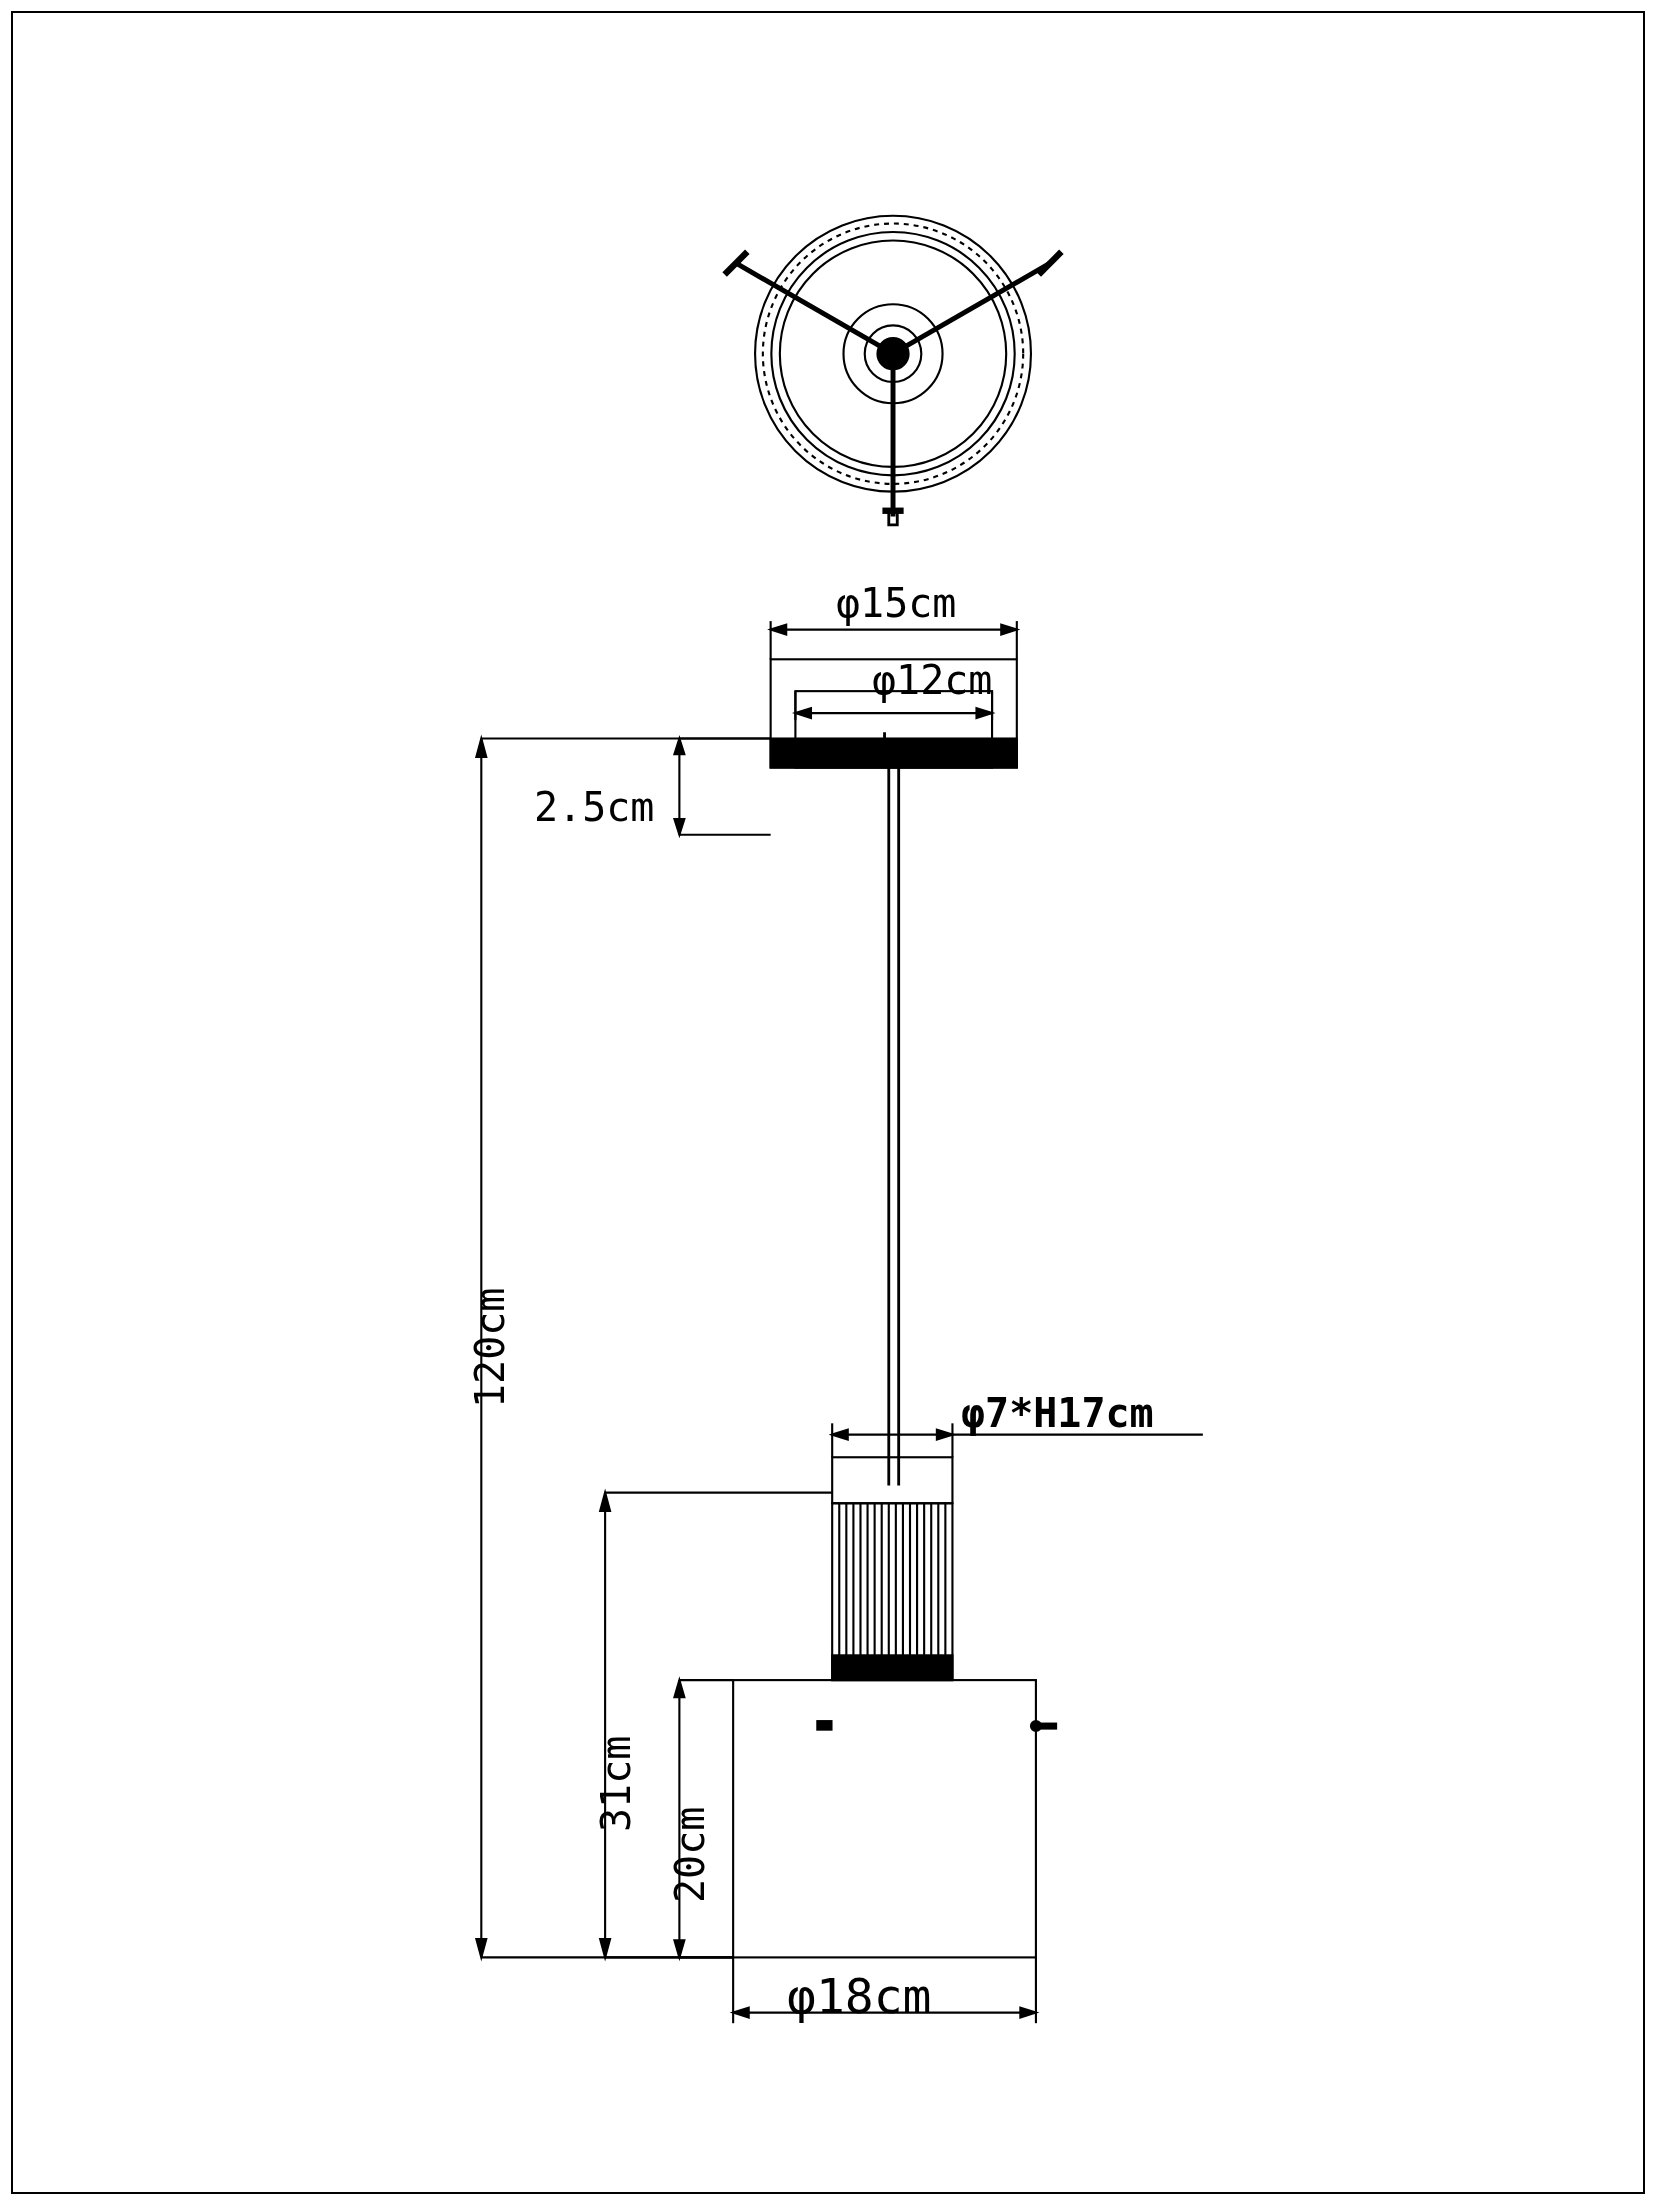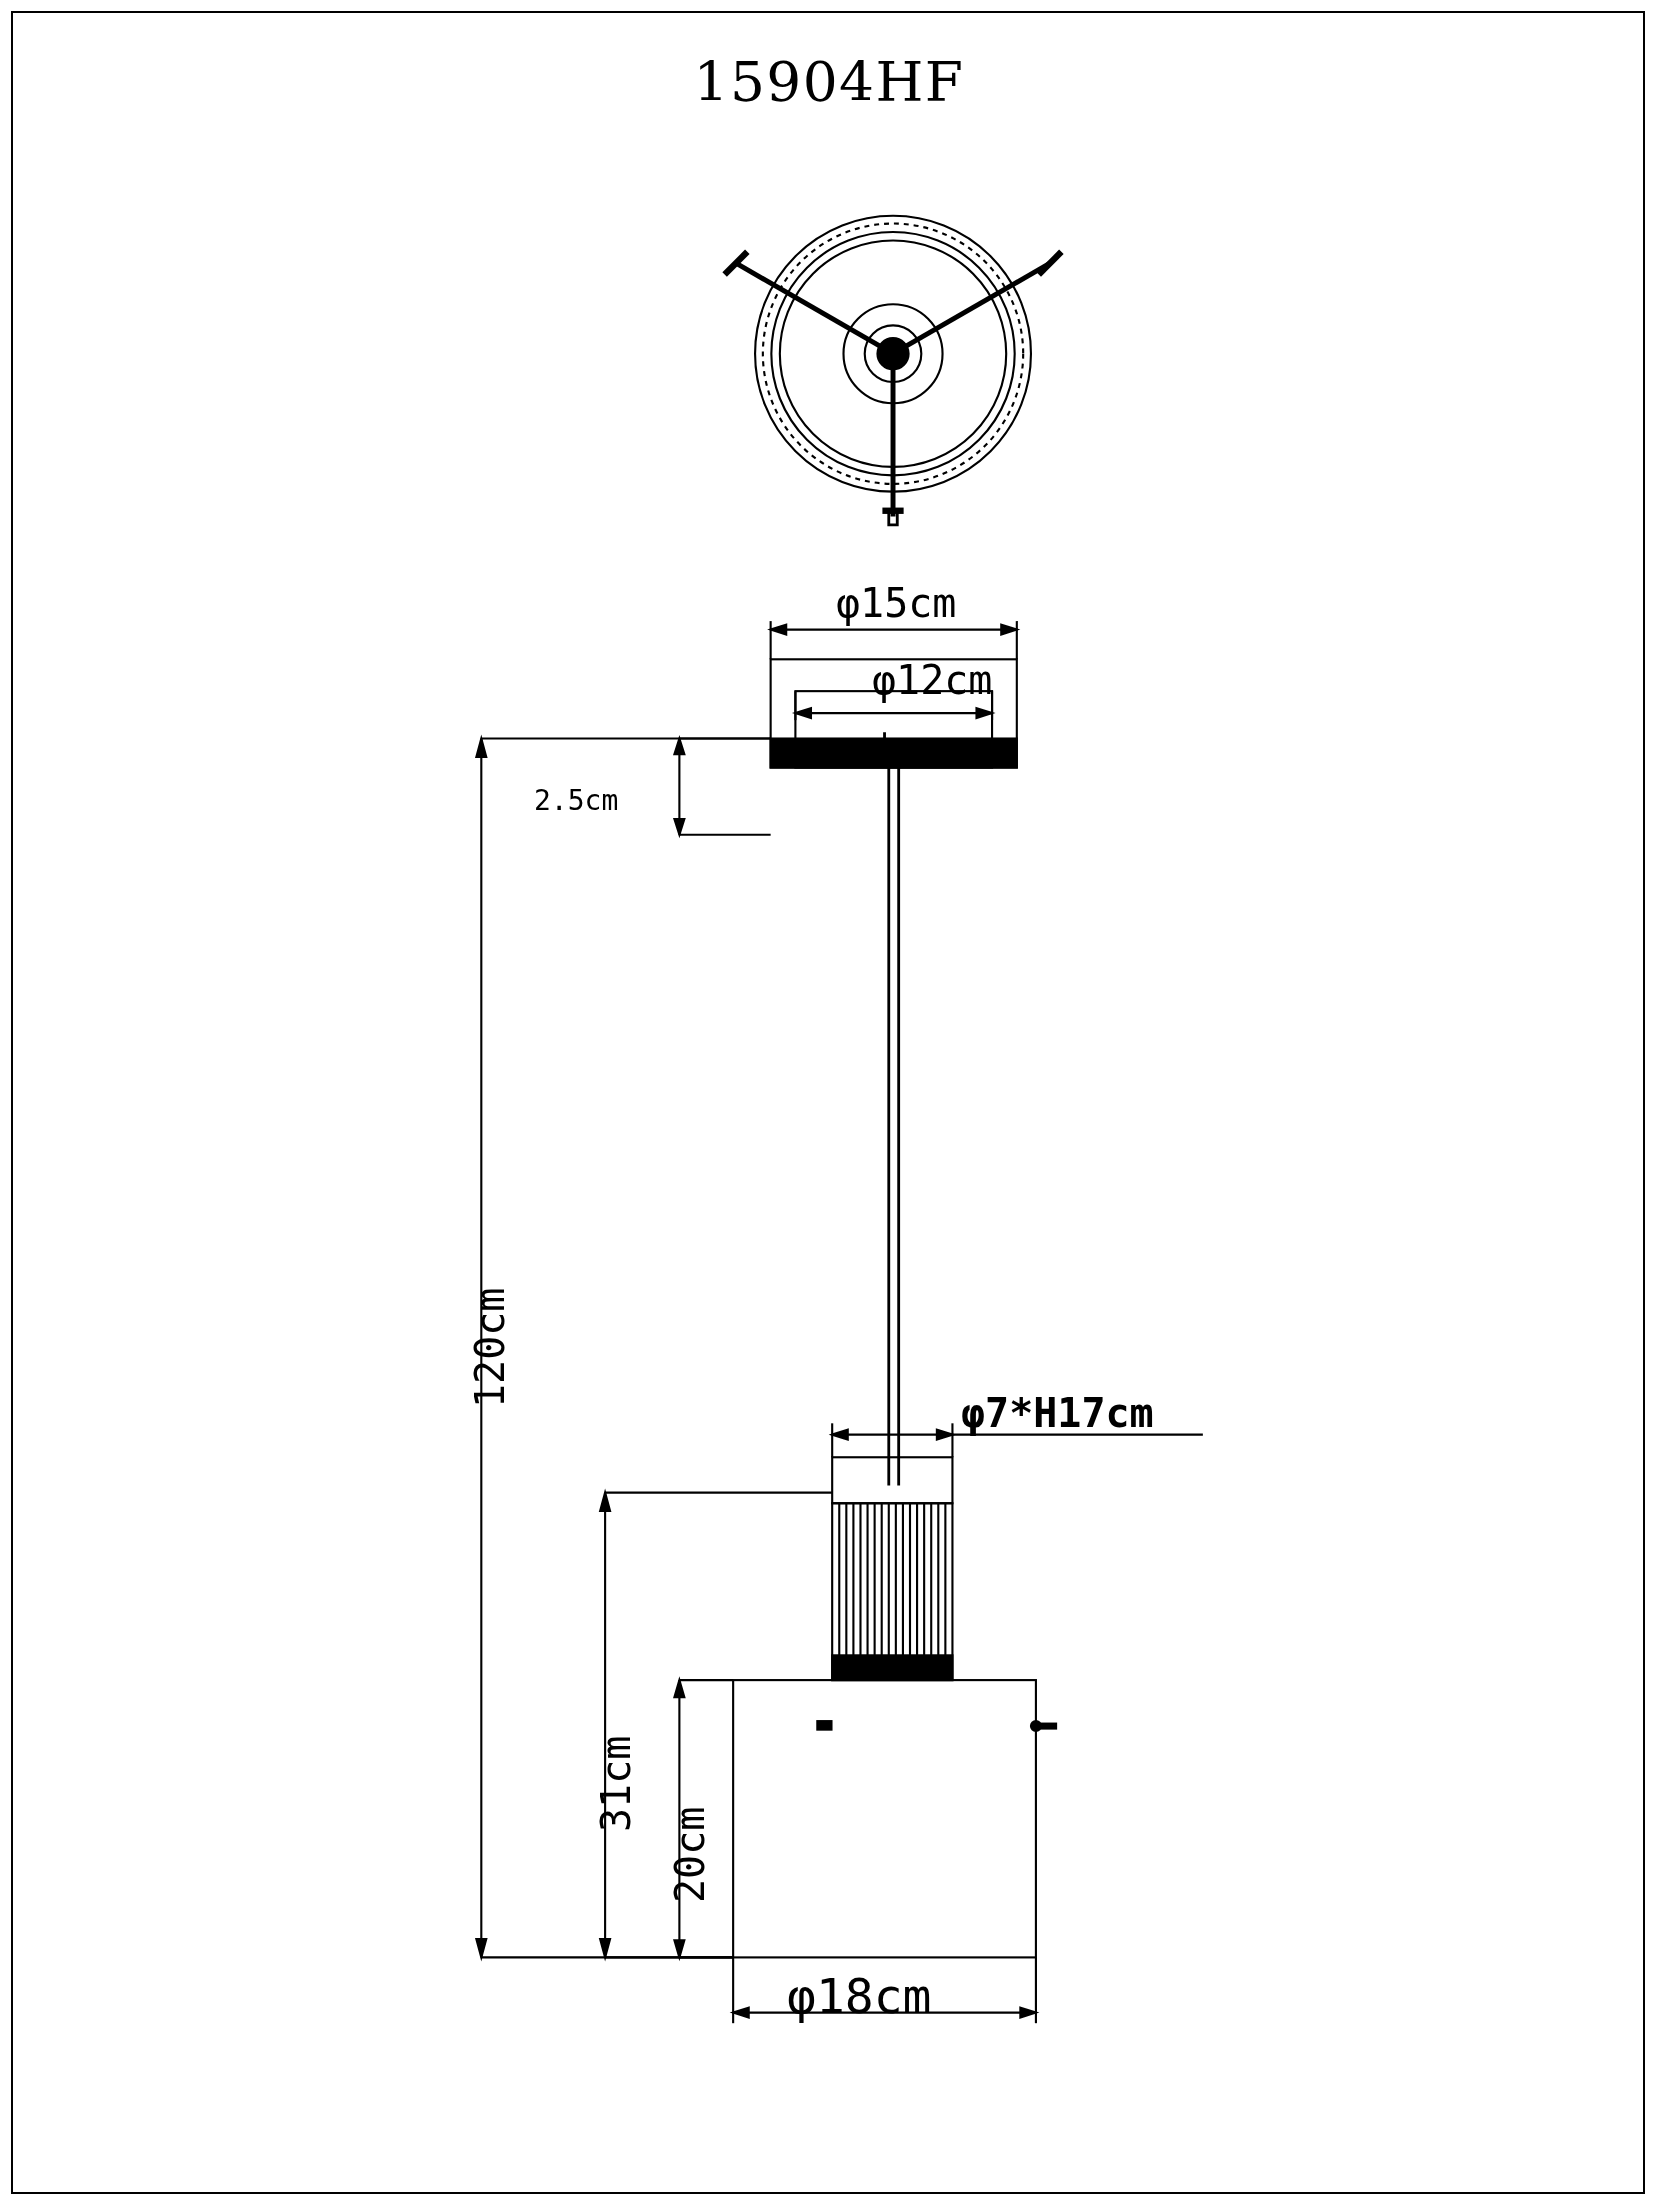--- a/index.html
+++ b/index.html
@@ -55,21 +55,20 @@
     transform-origin: left top;
   }
 </style>
 </head>
 <body>
 
 <div id="page">
 
   <div class="frame"></div>
 
-  <div id="title">15904HF</div>
 
   <svg class="draw" viewBox="0 0 2343 3117">
     <g stroke="#000000" fill="none" stroke-width="3">
 
       <g>
 
         <circle cx="1262" cy="500" r="195"></circle>
         <circle cx="1262" cy="500" r="184" stroke-dasharray="7 7"></circle>
         <circle cx="1262" cy="500" r="172"></circle>
         <circle cx="1262" cy="500" r="160"></circle>
@@ -183,21 +182,21 @@
         <path d="M1036 2845 L1058 2838 L1058 2852 Z" fill="#000000"></path>
         <path d="M1464 2845 L1442 2838 L1442 2852 Z" fill="#000000"></path>
       </g>
     </g>
   </svg>
 
   <div class="lbl" style="left:836px; top:580px; font-size:40px;">φ15cm</div>
 
   <div class="lbl" style="left:872px; top:657px; font-size:40px;">φ12cm</div>
 
-  <div class="lbl" style="left:534px; top:784px; font-size:28px;">2.5cm</div>
+  <div class="lbl" style="left:534px; top:784px; font-size:40px;">2.5cm</div>
 
   <div class="lbl vert" style="left:467px; top:1408px; font-size:40px;">120cm</div>
 
   <div class="lbl" style="left:961px; top:1390px; font-size:40px;font-weight:bold;">φ7*H17cm</div>
 
   <div class="lbl vert" style="left:593px; top:1832px; font-size:40px;">31cm</div>
 
   <div class="lbl vert" style="left:667px; top:1903px; font-size:40px;">20cm</div>
 
   <div class="lbl" style="left:787px; top:1968px; font-size:48px;">φ18cm</div>

